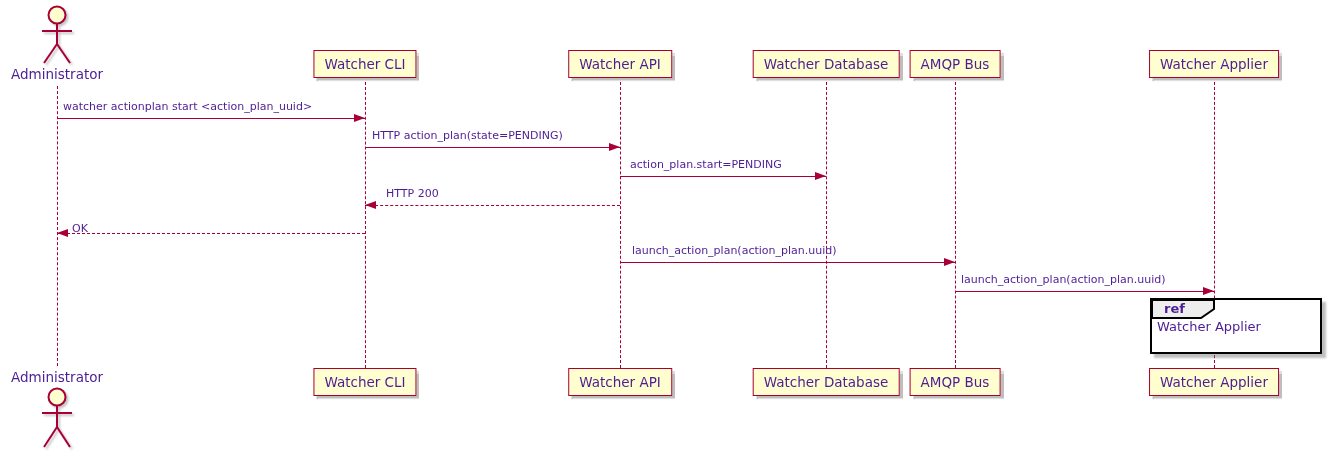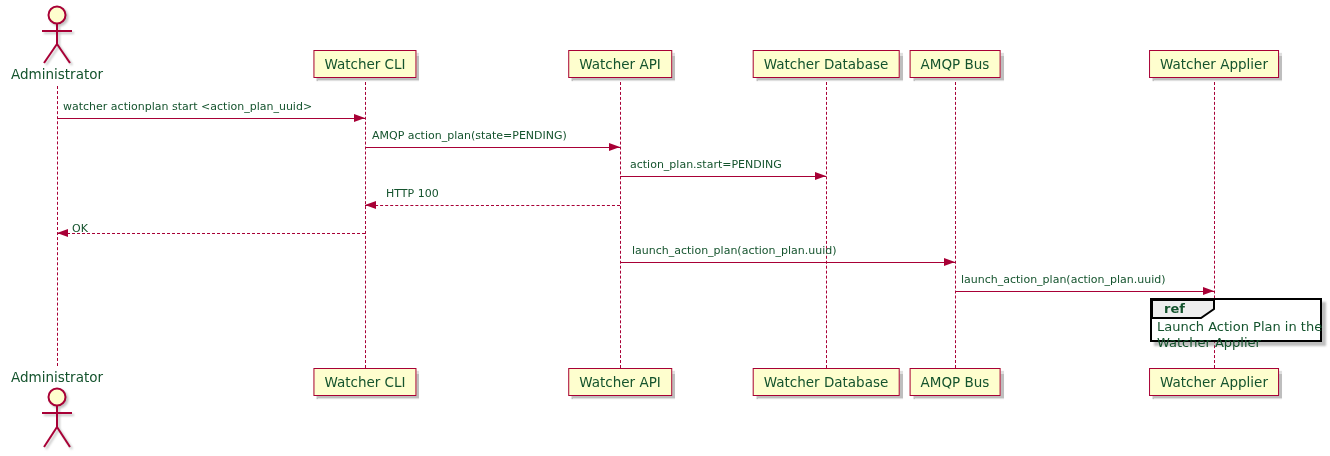--- a/index.html
+++ b/index.html
@@ -1,39 +1,39 @@
 <!DOCTYPE html>
 <html><head>
 <meta charset="utf-8">
 <style>
   html,body{margin:0;padding:0;background:#fff;}
   .canvas{
     position:relative;width:1330px;height:456px;background:#ffffff;
-    font-family:"DejaVu Sans","Liberation Sans",sans-serif;color:#14532d;overflow:hidden;
+    font-family:"DejaVu Sans","Liberation Sans",sans-serif;color:#4c1d95;overflow:hidden;
   }
   .lifeline{position:absolute;width:0;border-left:1px dashed #A80036;}
   .participant{
     position:absolute;transform:translateX(-50%);
     background:#FEFECE;border:1.6px solid #A80036;
     padding:5px 10px;font-size:13.5px;white-space:nowrap;
     box-shadow:3px 3px 1px rgba(110,110,110,0.45);
   }
   .actor-label{position:absolute;transform:translateX(-50%);font-size:13.5px;white-space:nowrap;}
   .actor-figure{position:absolute;filter:drop-shadow(2.5px 2.5px 1px rgba(120,120,120,0.45));}
   .msg-label{position:absolute;font-size:11px;white-space:nowrap;}
   .msg-line{position:absolute;height:0;border-top:1.3px solid #A80036;}
   .msg-line.dashed{border-top:1.2px dashed #A80036;}
   .arrow-right{position:absolute;width:0;height:0;
     border-top:4.5px solid transparent;border-bottom:4.5px solid transparent;
     border-left:11px solid #A80036;}
   .arrow-left{position:absolute;width:0;height:0;
     border-top:4.5px solid transparent;border-bottom:4.5px solid transparent;
     border-right:11px solid #A80036;}
   .ref-box{
-    position:absolute;left:1150px;top:298px;width:172px;height:44px;
+    position:absolute;left:1150px;top:298px;width:172px;height:56px;
     background:#ffffff;border:2px solid #000;box-sizing:border-box;
     box-shadow:4px 4px 2px rgba(110,110,110,0.45);
   }
   .ref-tab-shape{position:absolute;left:-1px;top:-1px;}
   .ref-tab-label{position:absolute;left:12px;top:1px;font-size:13px;font-weight:bold;}
   .ref-body{position:absolute;left:5px;top:19px;font-size:13px;line-height:16px;white-space:nowrap;}
 </style>
 </head>
 <body>
 
@@ -61,33 +61,33 @@
   <div class="participant" style="left:955px;top:50px">AMQP Bus</div>
   <div class="participant" style="left:1214px;top:50px">Watcher Applier</div>
 
   <div>
     <div class="msg-label" style="left:63px;top:100px">watcher actionplan start &lt;action_plan_uuid&gt;</div>
     <div class="msg-line" style="left:57px;top:118px;width:308px"></div>
     <div class="arrow-right" style="left:354px;top:114px"></div>
   </div>
 
   <div>
-    <div class="msg-label" style="left:372px;top:129px">AMQP action_plan(state=PENDING)</div>
+    <div class="msg-label" style="left:372px;top:129px">HTTP action_plan(state=PENDING)</div>
     <div class="msg-line" style="left:365px;top:147px;width:255px"></div>
     <div class="arrow-right" style="left:609px;top:143px"></div>
   </div>
 
   <div>
     <div class="msg-label" style="left:630px;top:158px">action_plan.start=PENDING</div>
     <div class="msg-line" style="left:620px;top:176px;width:206px"></div>
     <div class="arrow-right" style="left:815px;top:172px"></div>
   </div>
 
   <div>
-    <div class="msg-label" style="left:386px;top:187px">HTTP 100</div>
+    <div class="msg-label" style="left:386px;top:187px">HTTP 200</div>
     <div class="msg-line dashed" style="left:365px;top:205px;width:255px"></div>
     <div class="arrow-left" style="left:365px;top:201px"></div>
   </div>
 
   <div>
     <div class="msg-label" style="left:72px;top:222px">OK</div>
     <div class="msg-line dashed" style="left:57px;top:233px;width:308px"></div>
     <div class="arrow-left" style="left:57px;top:229px"></div>
   </div>
 
@@ -102,21 +102,20 @@
     <div class="msg-line" style="left:955px;top:291px;width:259px"></div>
     <div class="arrow-right" style="left:1203px;top:287px"></div>
   </div>
 
   <div class="ref-box">
     <svg class="ref-tab-shape" width="68" height="22" viewBox="0 0 68 22">
       <path d="M1,1 H63 V10 L50,19 H1 Z" fill="#EEEEEE" stroke="#000000" stroke-width="2"></path>
     </svg>
     <div class="ref-tab-label">ref</div>
     <div class="ref-body">
-      <div>Launch Action Plan in the</div>
       <div>Watcher Applier</div>
     </div>
   </div>
 
   <div class="participant" style="left:365px;top:368px">Watcher CLI</div>
   <div class="participant" style="left:620px;top:368px">Watcher API</div>
   <div class="participant" style="left:826px;top:368px">Watcher Database</div>
   <div class="participant" style="left:955px;top:368px">AMQP Bus</div>
   <div class="participant" style="left:1214px;top:368px">Watcher Applier</div>
 

